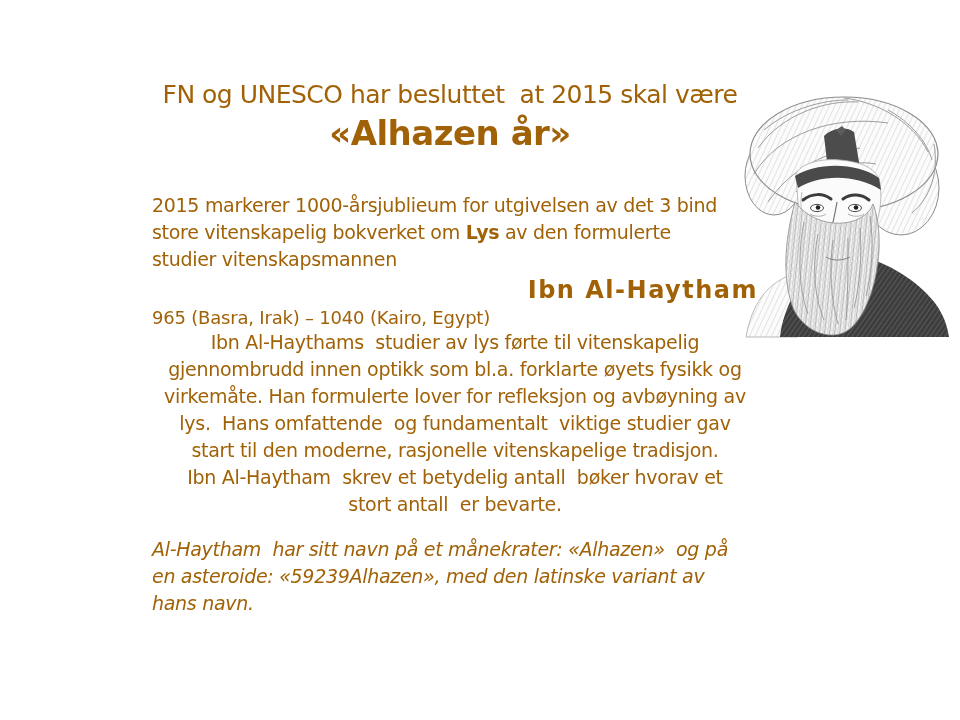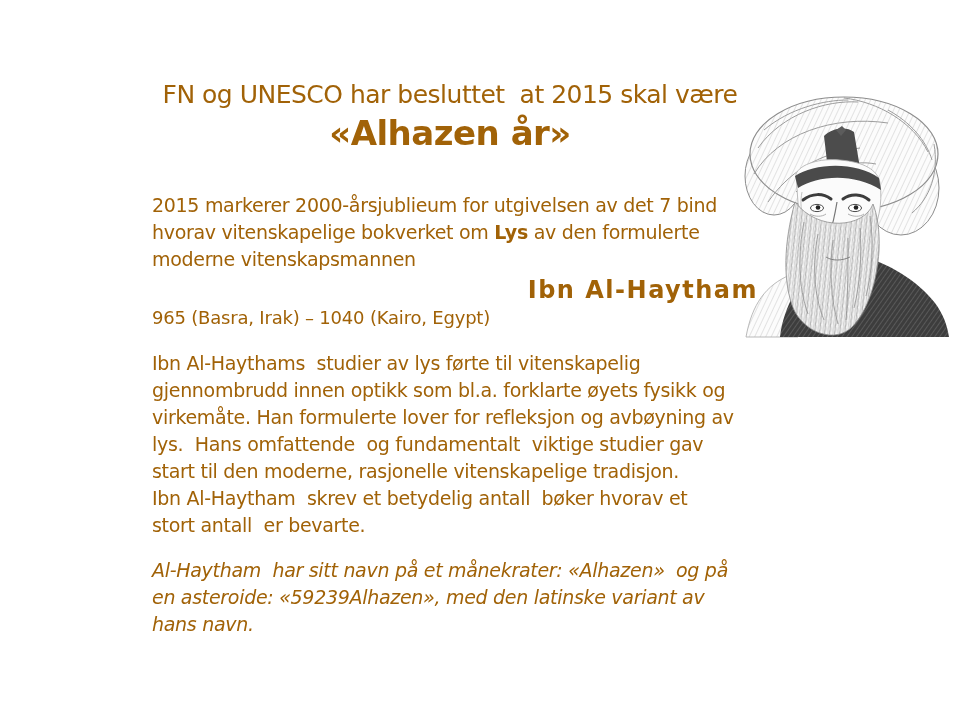--- a/index.html
+++ b/index.html
@@ -12,39 +12,39 @@
   .title-block { position:absolute; left:120px; top:80px; width:660px; text-align:center; }
   .title-line1 { font-size:25px; letter-spacing:-0.5px; white-space:pre-wrap; }
   .title-line2 { font-size:34px; font-weight:bold; letter-spacing:-0.5px; margin-top:4px; }
   .content { position:absolute; left:152px; top:192px; width:606px;
              font-size:19px; line-height:27px; letter-spacing:-0.3px; }
   .intro-line { white-space:pre-wrap; }
   .bold { font-weight:bold; }
   .name-heading { text-align:right; font-size:24px; font-weight:bold;
                   letter-spacing:1.5px; line-height:31px; margin-top:2px; }
   .dates { font-size:18px; line-height:23px; letter-spacing:-0.2px; }
-  .body-par { margin-top:21px; white-space:pre-wrap; }
+  .body-par { white-space:pre-wrap;text-align:center; }
   .footer-par { margin-top:18px; white-space:pre-wrap;font-style:italic; }
   .portrait { position:absolute; left:738px; top:52px; width:222px; height:286px; }
   .portrait svg { display:block; }
 </style>
 </head>
 <body>
 
 <div class="slide">
 
   <div class="title-block">
     <div class="title-line1">FN og UNESCO har besluttet  at 2015 skal være</div>
     <div class="title-line2">«Alhazen år»</div>
   </div>
 
   <div class="content">
-    <div class="intro-line">2015 markerer 2000-årsjublieum for utgivelsen av det 7 bind</div>
-    <div class="intro-line"><span>hvorav vitenskapelige bokverket om </span><span class="bold">Lys</span><span> av den formulerte</span></div>
-    <div class="intro-line">moderne vitenskapsmannen</div>
+    <div class="intro-line">2015 markerer 1000-årsjublieum for utgivelsen av det 3 bind</div>
+    <div class="intro-line"><span>store vitenskapelig bokverket om </span><span class="bold">Lys</span><span> av den formulerte</span></div>
+    <div class="intro-line">studier vitenskapsmannen</div>
 
     <div class="name-heading">Ibn Al-Haytham</div>
     <div class="dates">965 (Basra, Irak) – 1040 (Kairo, Egypt)</div>
 
     <div class="body-par">Ibn Al-Haythams  studier av lys førte til vitenskapelig
 gjennombrudd innen optikk som bl.a. forklarte øyets fysikk og
 virkemåte. Han formulerte lover for refleksjon og avbøyning av
 lys.  Hans omfattende  og fundamentalt  viktige studier gav
 start til den moderne, rasjonelle vitenskapelige tradisjon.
 Ibn Al-Haytham  skrev et betydelig antall  bøker hvorav et

